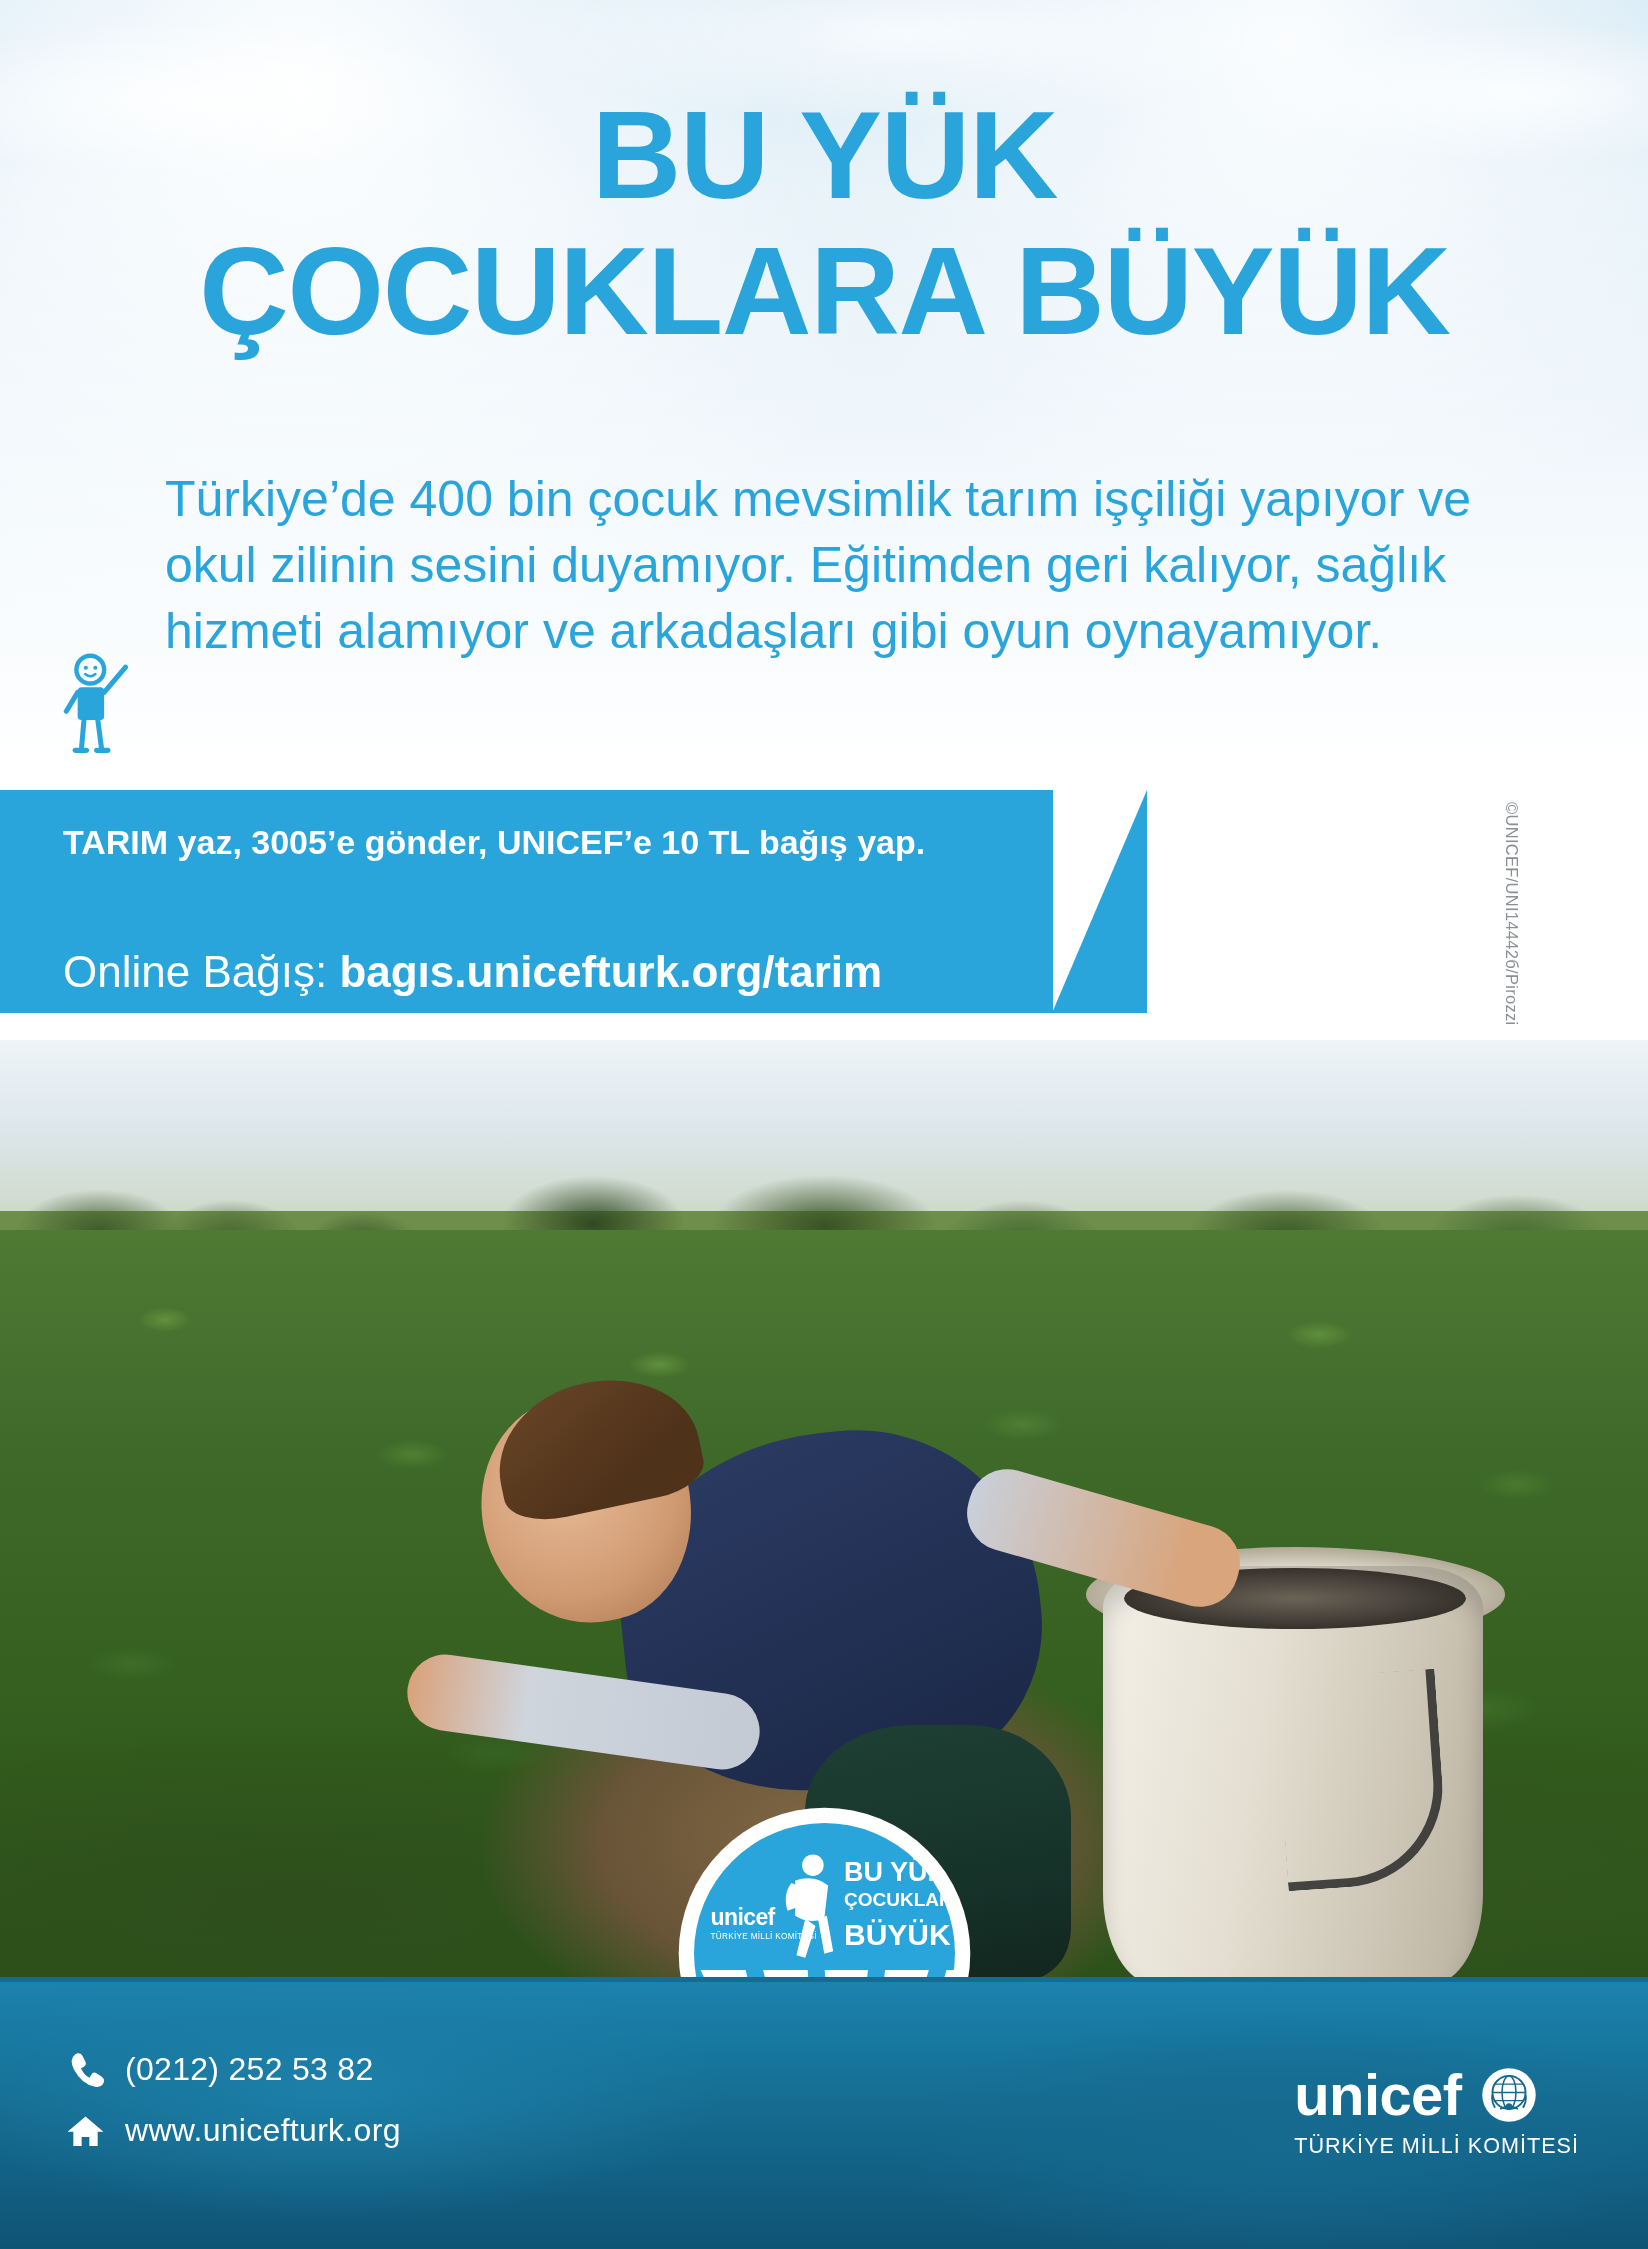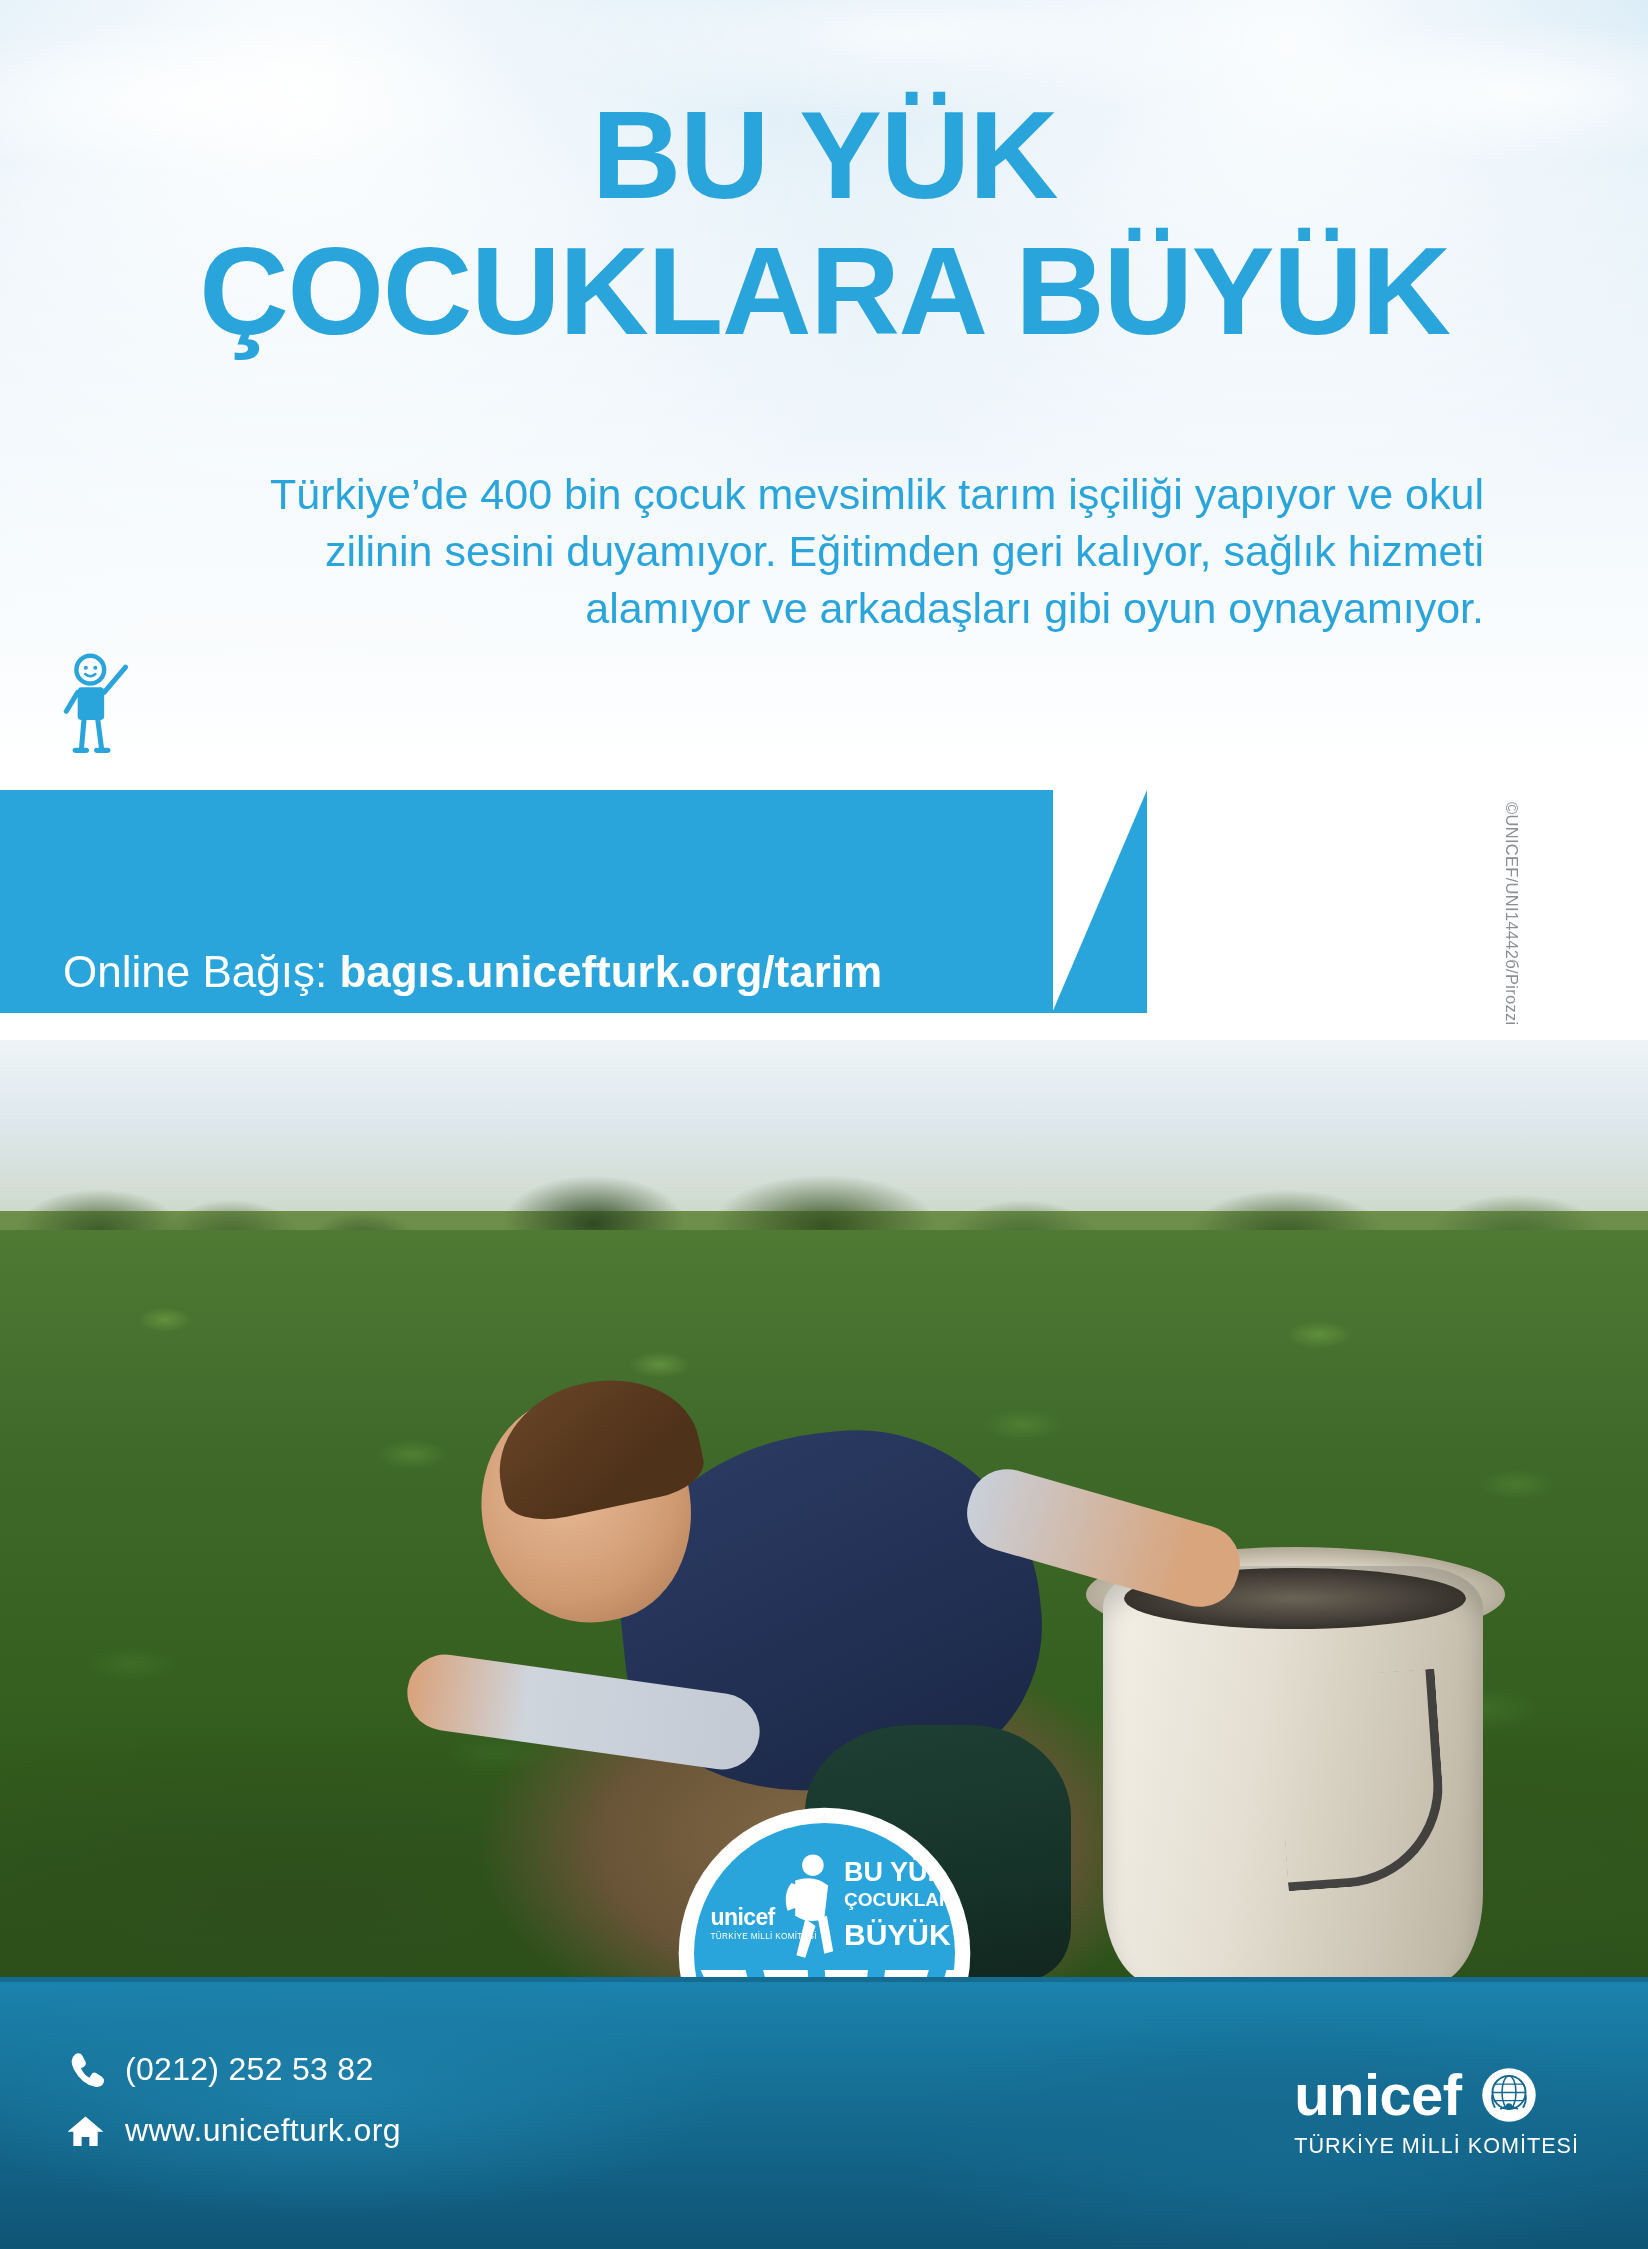--- a/index.html
+++ b/index.html
@@ -66,23 +66,23 @@
     font-size: 124px;
     margin-top: 14px;
   }
 
   
   .subhead {
     position: absolute;
     left: 165px;
     top: 466px;
     width: 1319px;
-    text-align: right;
+    text-align: left;
     color: #29a5dc;
-    font-size: 43px;
+    font-size: 50px;
     line-height: 1.32;
     font-weight: normal;
   }
 
   
   .kid-icon {
     position: absolute;
     left: 60px;
     top: 653px;
     width: 82px;
@@ -433,20 +433,21 @@
       <path d="M28 62 L10 92" stroke="#29a5dc" stroke-width="8" stroke-linecap="round" fill="none"></path>
       <path d="M38 106 L34 152" stroke="#29a5dc" stroke-width="8" stroke-linecap="round" fill="none"></path>
       <path d="M60 106 L66 152" stroke="#29a5dc" stroke-width="8" stroke-linecap="round" fill="none"></path>
       <path d="M24 154 L42 154" stroke="#29a5dc" stroke-width="8" stroke-linecap="round" fill="none"></path>
       <path d="M58 154 L76 154" stroke="#29a5dc" stroke-width="8" stroke-linecap="round" fill="none"></path>
     </svg>
   </div>
 
 
   <div class="info-box">
+    <div class="row info-row-1">TARIM yaz, 3005’e gönder, UNICEF’e 10 TL bağış yap.</div>
     <div class="row info-row-3">
       <span>Online Bağış: </span><b>bagıs.unicefturk.org/tarim</b>
     </div>
   </div>
 
   <div class="photo-credit">©UNICEF/UNI14442б/Pirozzi</div>
 
   <div class="photo">
     <div class="p-sky"></div>
     <div class="p-trees"></div>

